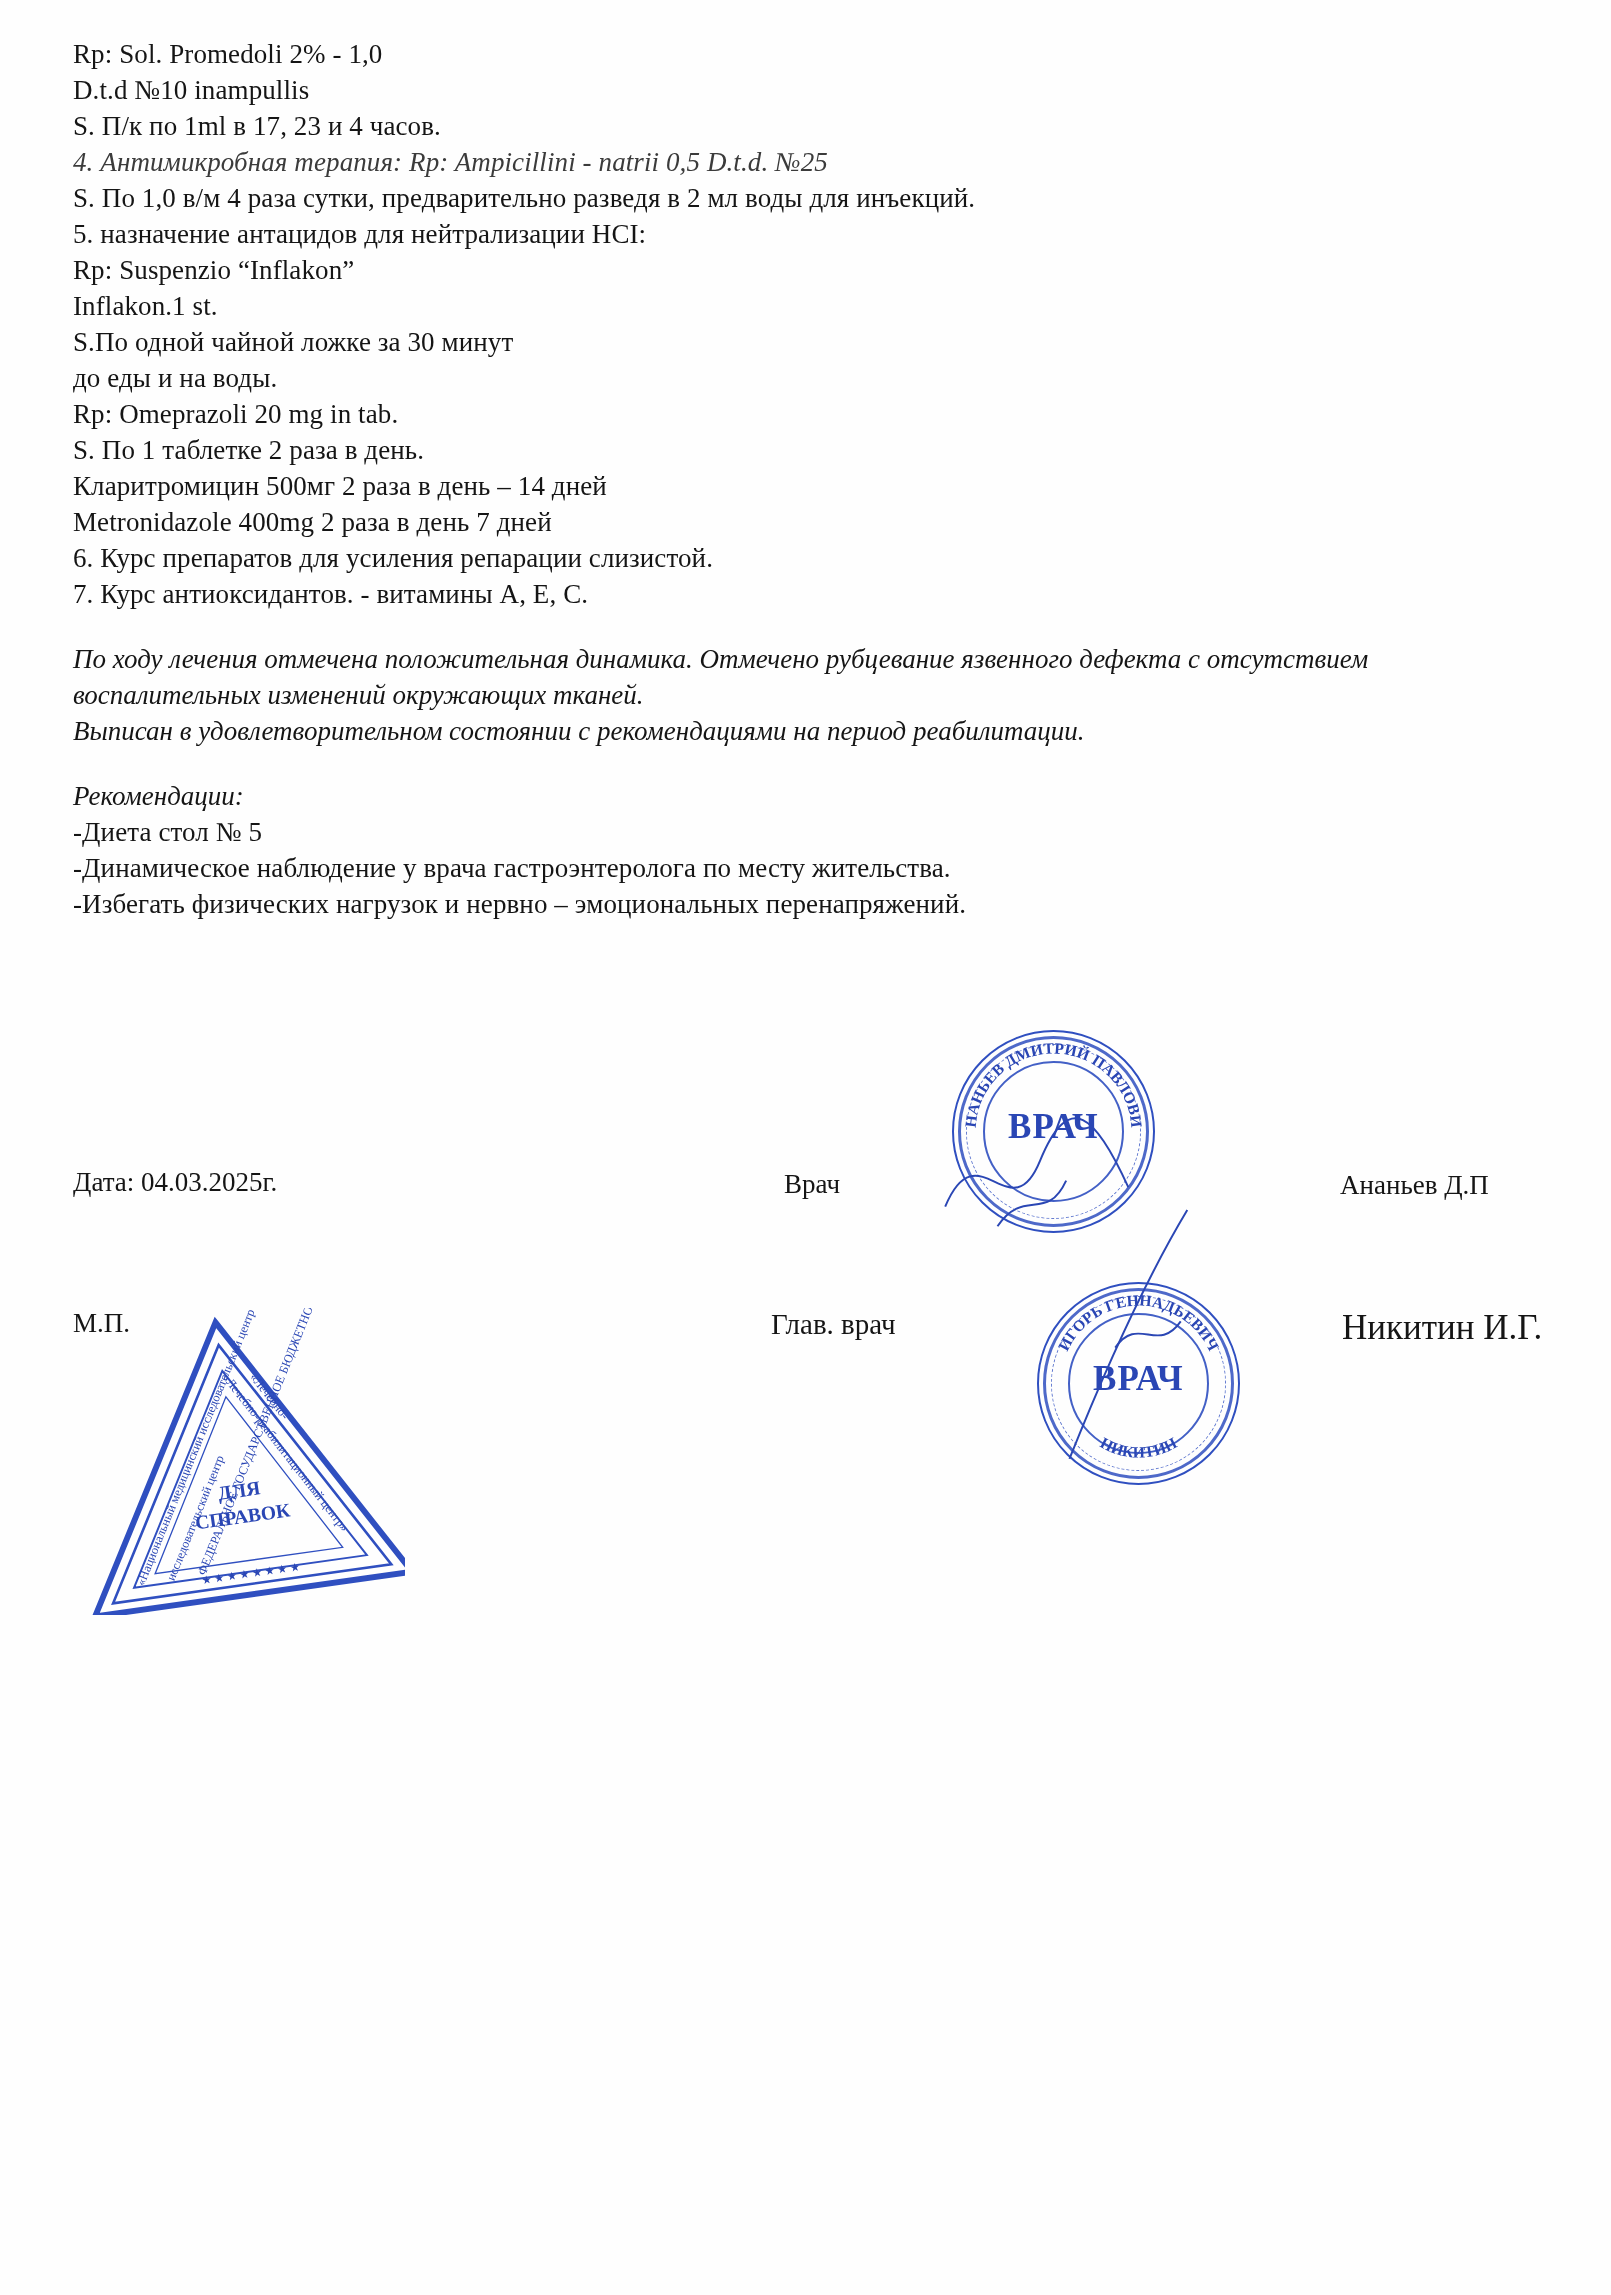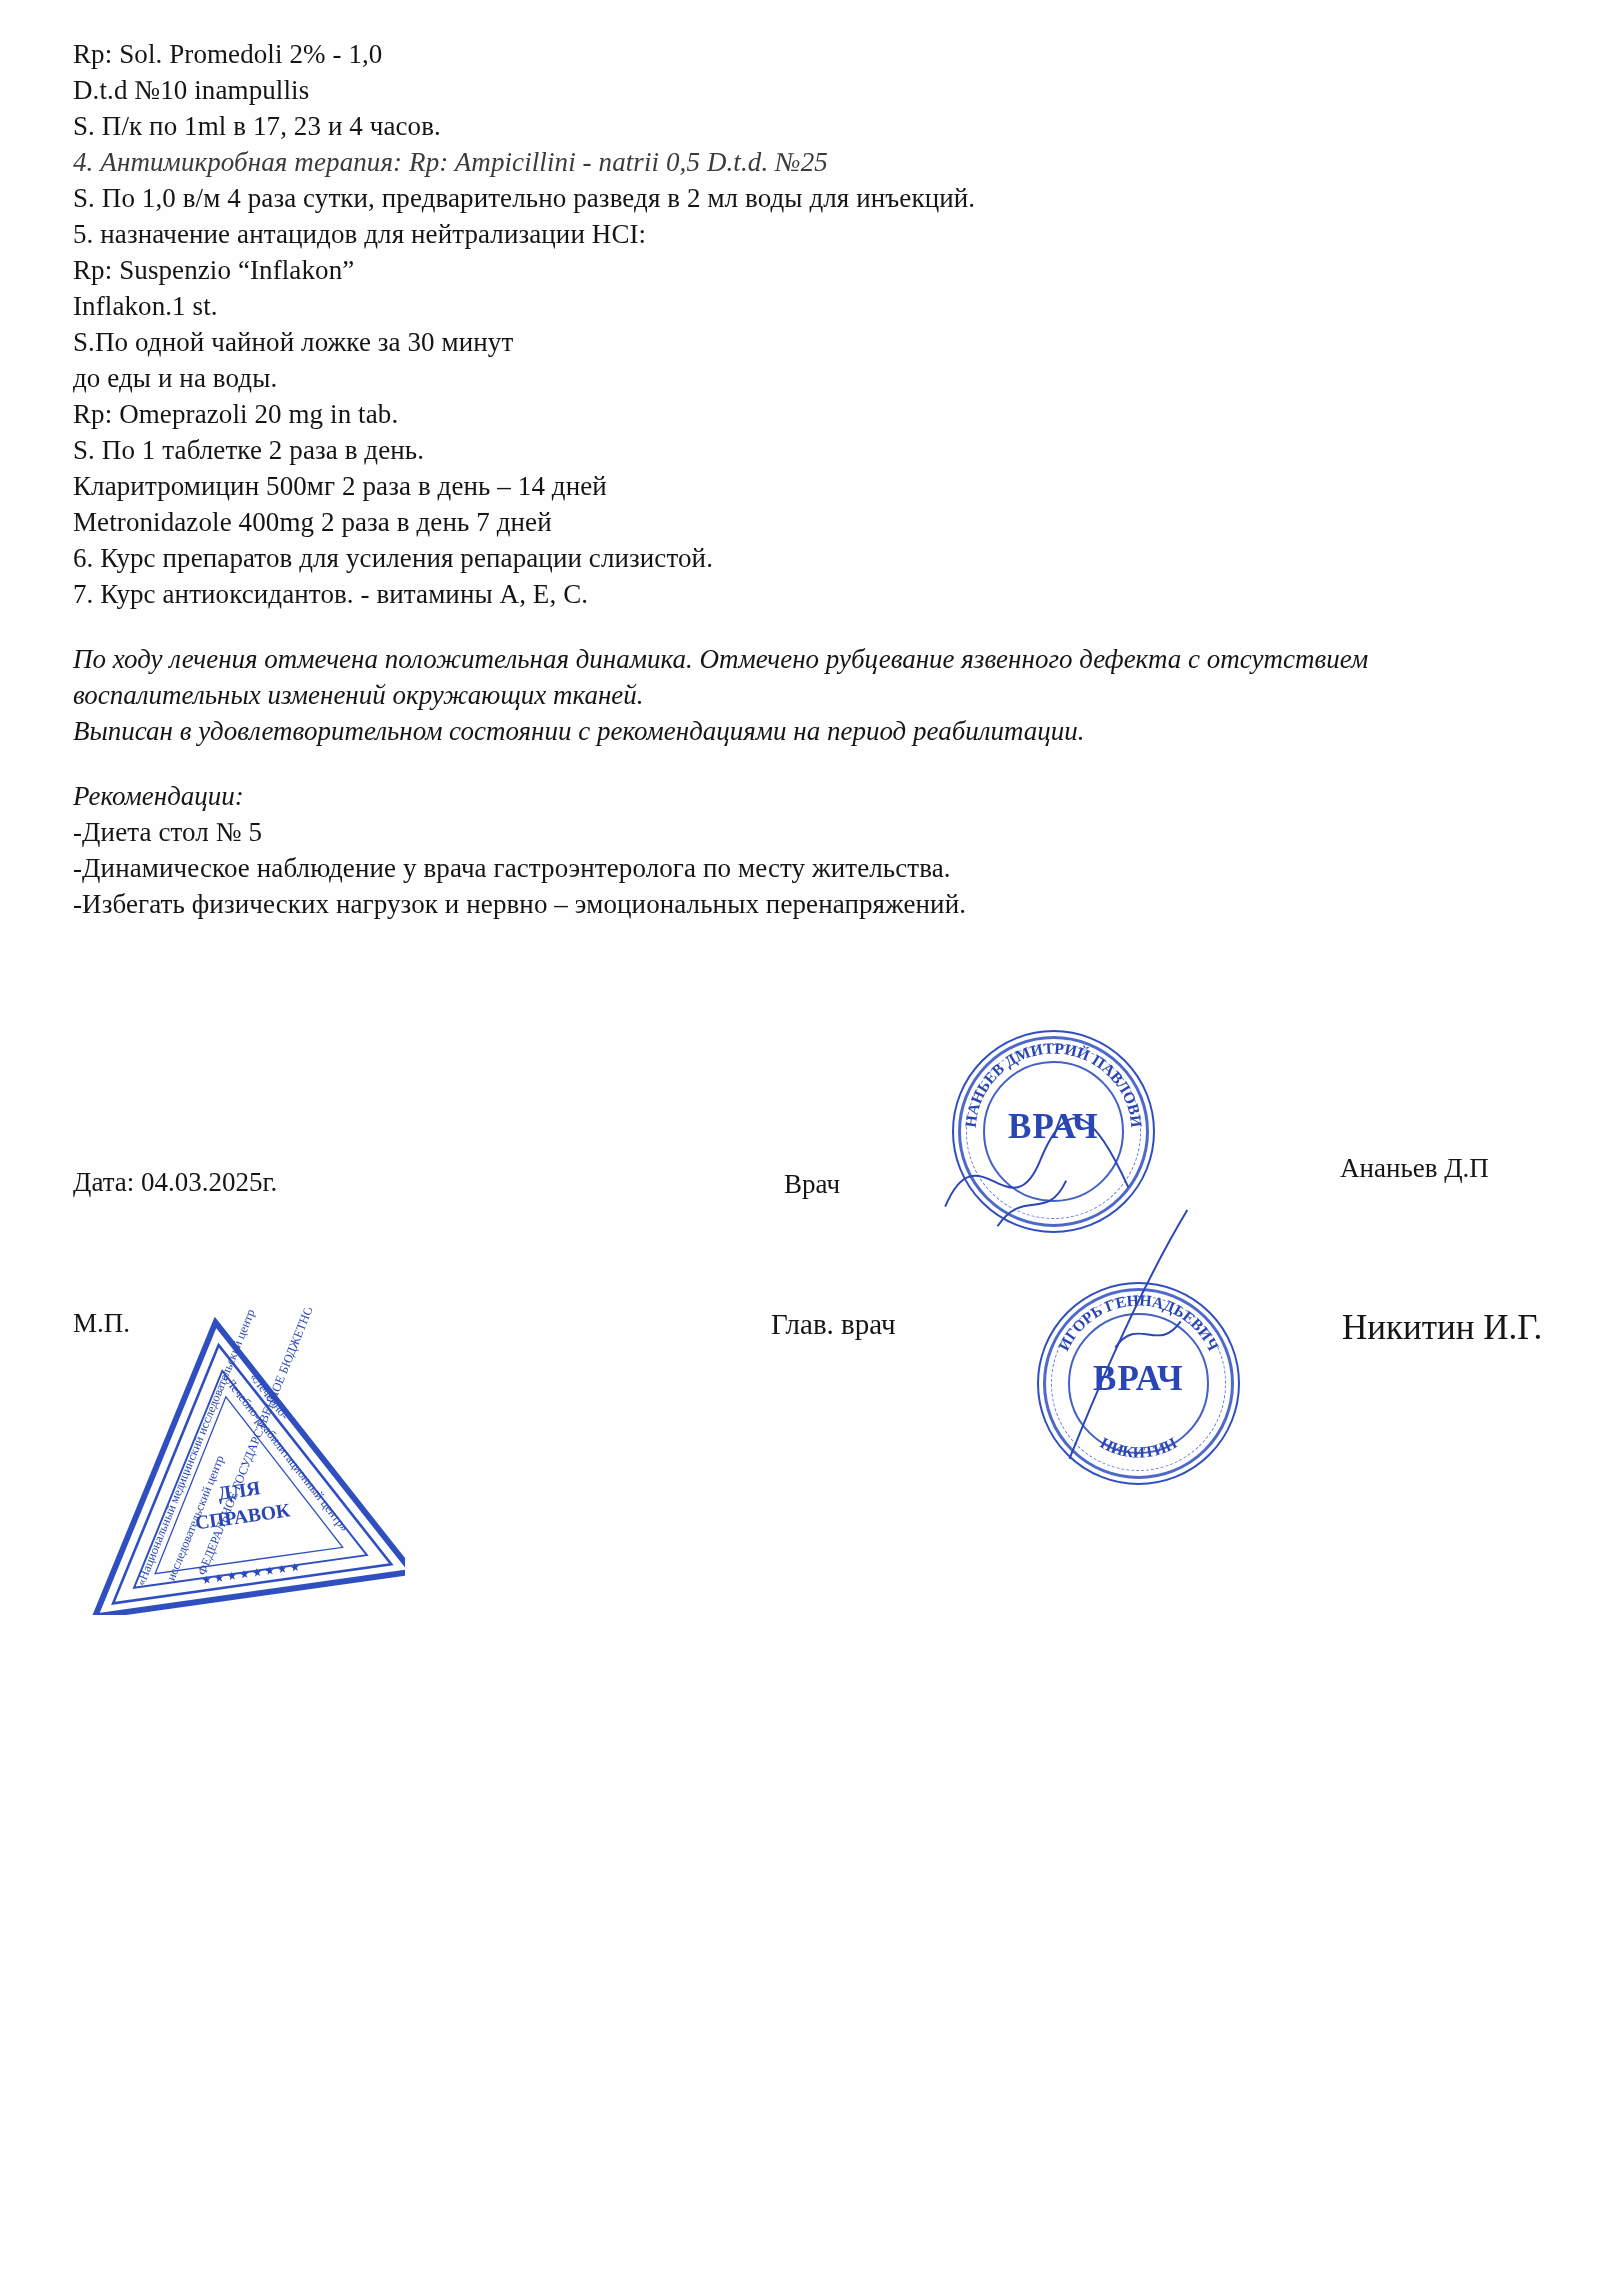--- a/index.html
+++ b/index.html
@@ -74,21 +74,21 @@
   }
   .role-chief {
     position: absolute;
     left: 771px;
     top: 157px;
     font-size: 29px;
   }
   .name-doctor {
     position: absolute;
     left: 1340px;
-    top: 2px;
+    top: 19px;
     font-size: 27px;
   }
   .name-chief {
     position: absolute;
     left: 1342px;
     top: 157px;
     font-size: 35px;
   }
 
   

